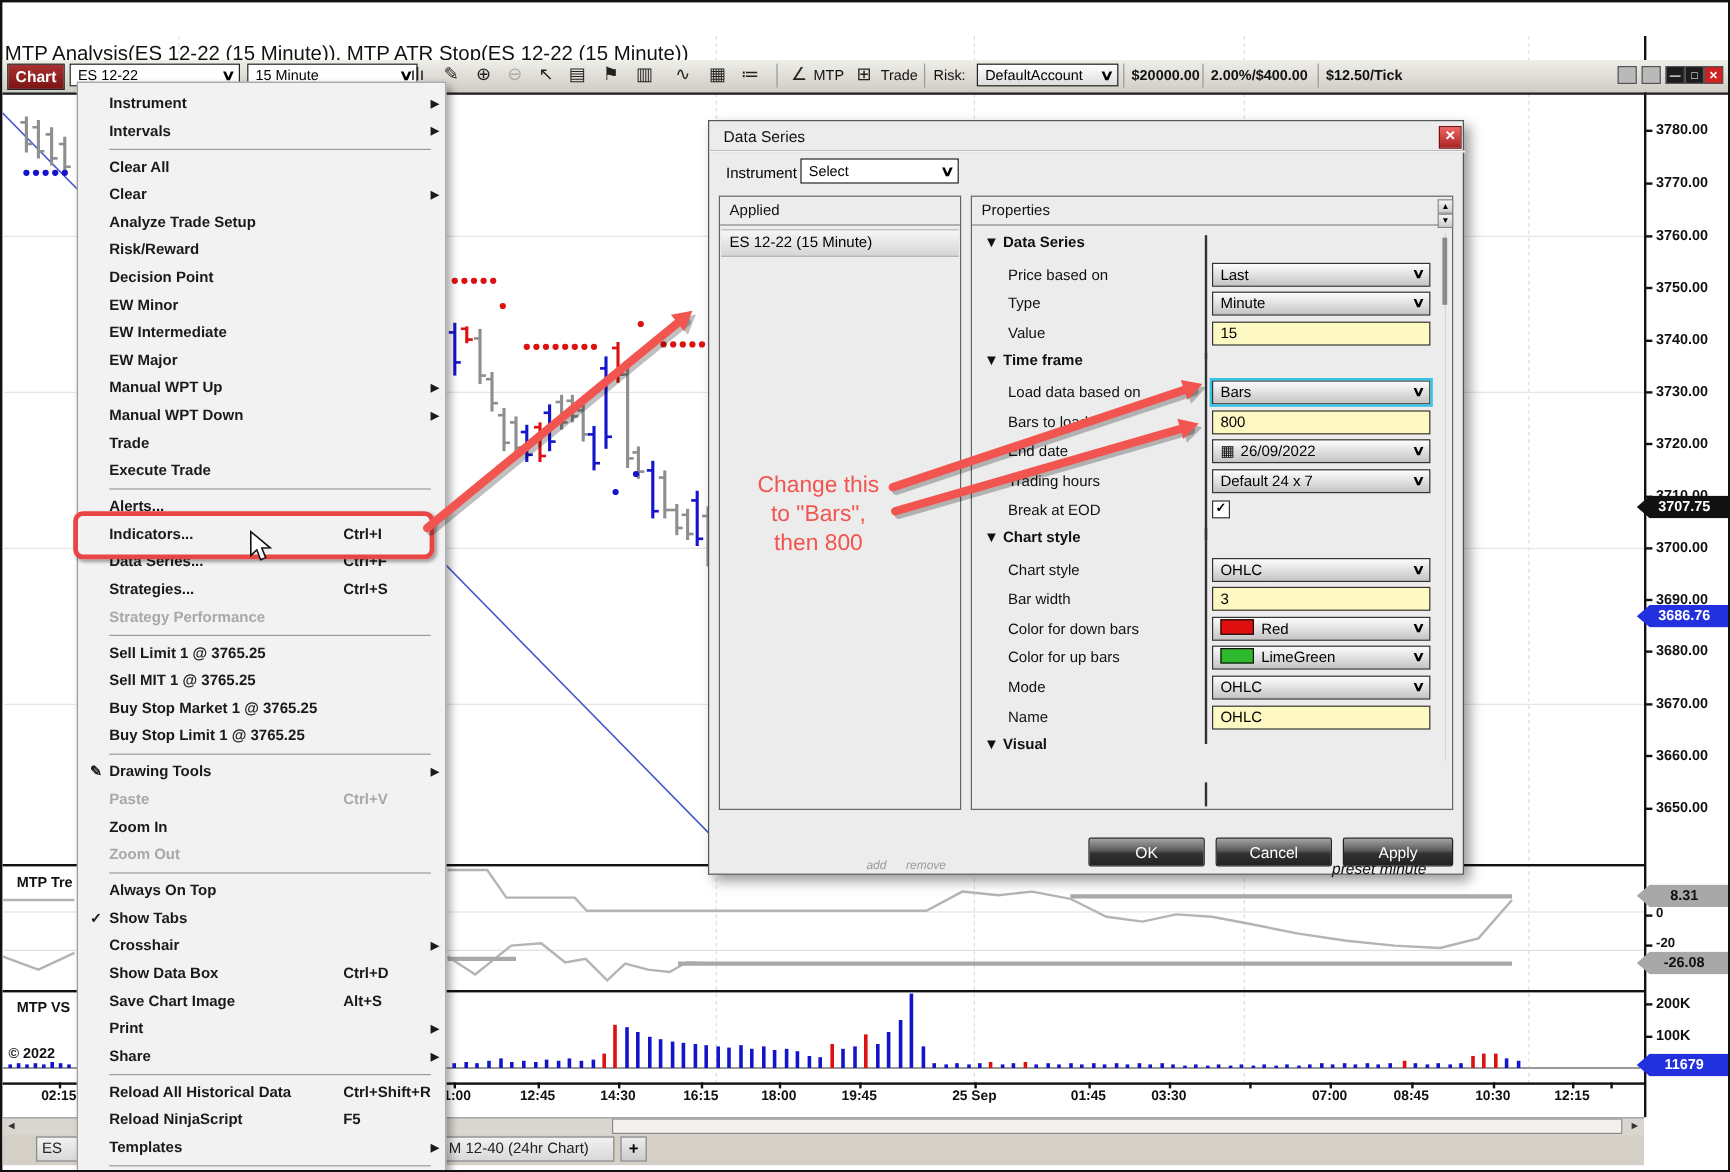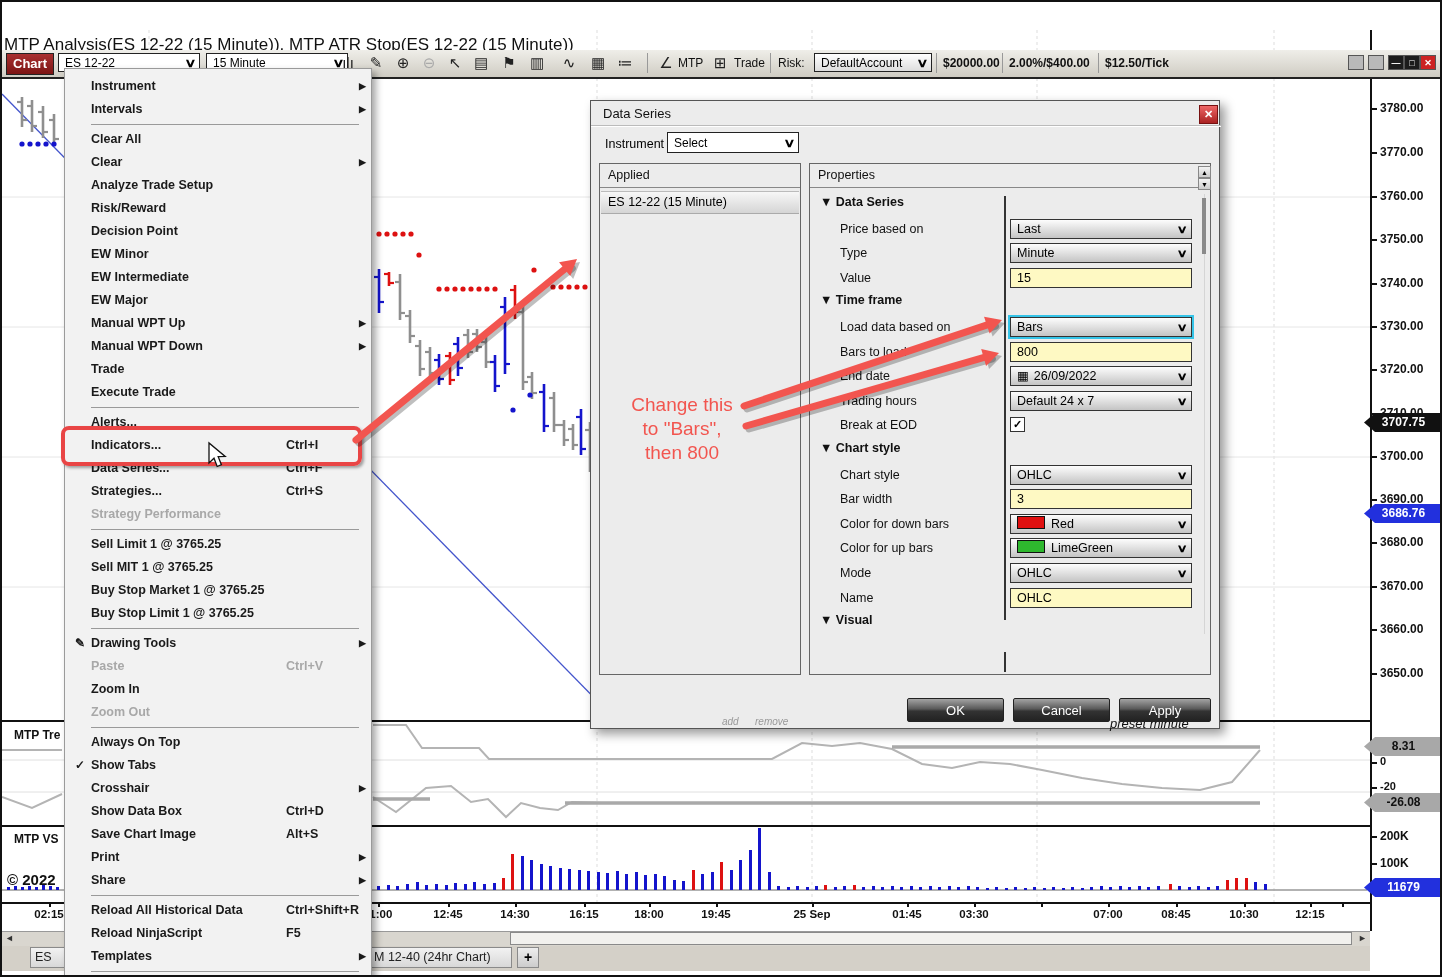--- a/index.html
+++ b/index.html
@@ -431,21 +431,21 @@
       <div class="tlabel abs" style="left: 1174px;">08:45</div>
       <div class="ttick abs" style="left: 1242px;"></div>
       <div class="tlabel abs" style="left: 1242px;">10:30</div>
       <div class="ttick abs" style="left: 1308px;"></div>
       <div class="tlabel abs" style="left: 1308px;">12:15</div>
       <div class="ttick abs" style="left: 1039px;"></div>
       <div class="ttick abs" style="left: 1340px;"></div>
     </div>
   <div class="panlabel abs" style="left:12px;top:726px;">MTP Tre</div>
   <div class="panlabel abs" style="left:12px;top:830px;">MTP VS</div>
-  <div class="panlabel abs" style="left:5px;top:869px;font-size:15px;text-align:center;">© 2022</div>
+  <div class="panlabel abs" style="left:5px;top:869px;font-size:12px;text-align:center;">© 2022</div>
 
   <div id="hscroll" class="abs"></div>
   <div id="hthumb" class="abs"></div>
   <div class="scrarrow abs" style="left:3px;">◄</div>
   <div class="scrarrow abs" style="left:1356px;">►</div>
   <div id="tabrow" class="abs"></div>
   <div id="tab1" class="abs"></div>
   <div class="tabtext abs" style="left:33px;">ES</div>
   <div class="tabtext abs" style="left:372px;">M 12-40 (24hr Chart)</div>
   <div id="tabadd" class="abs">+</div>

